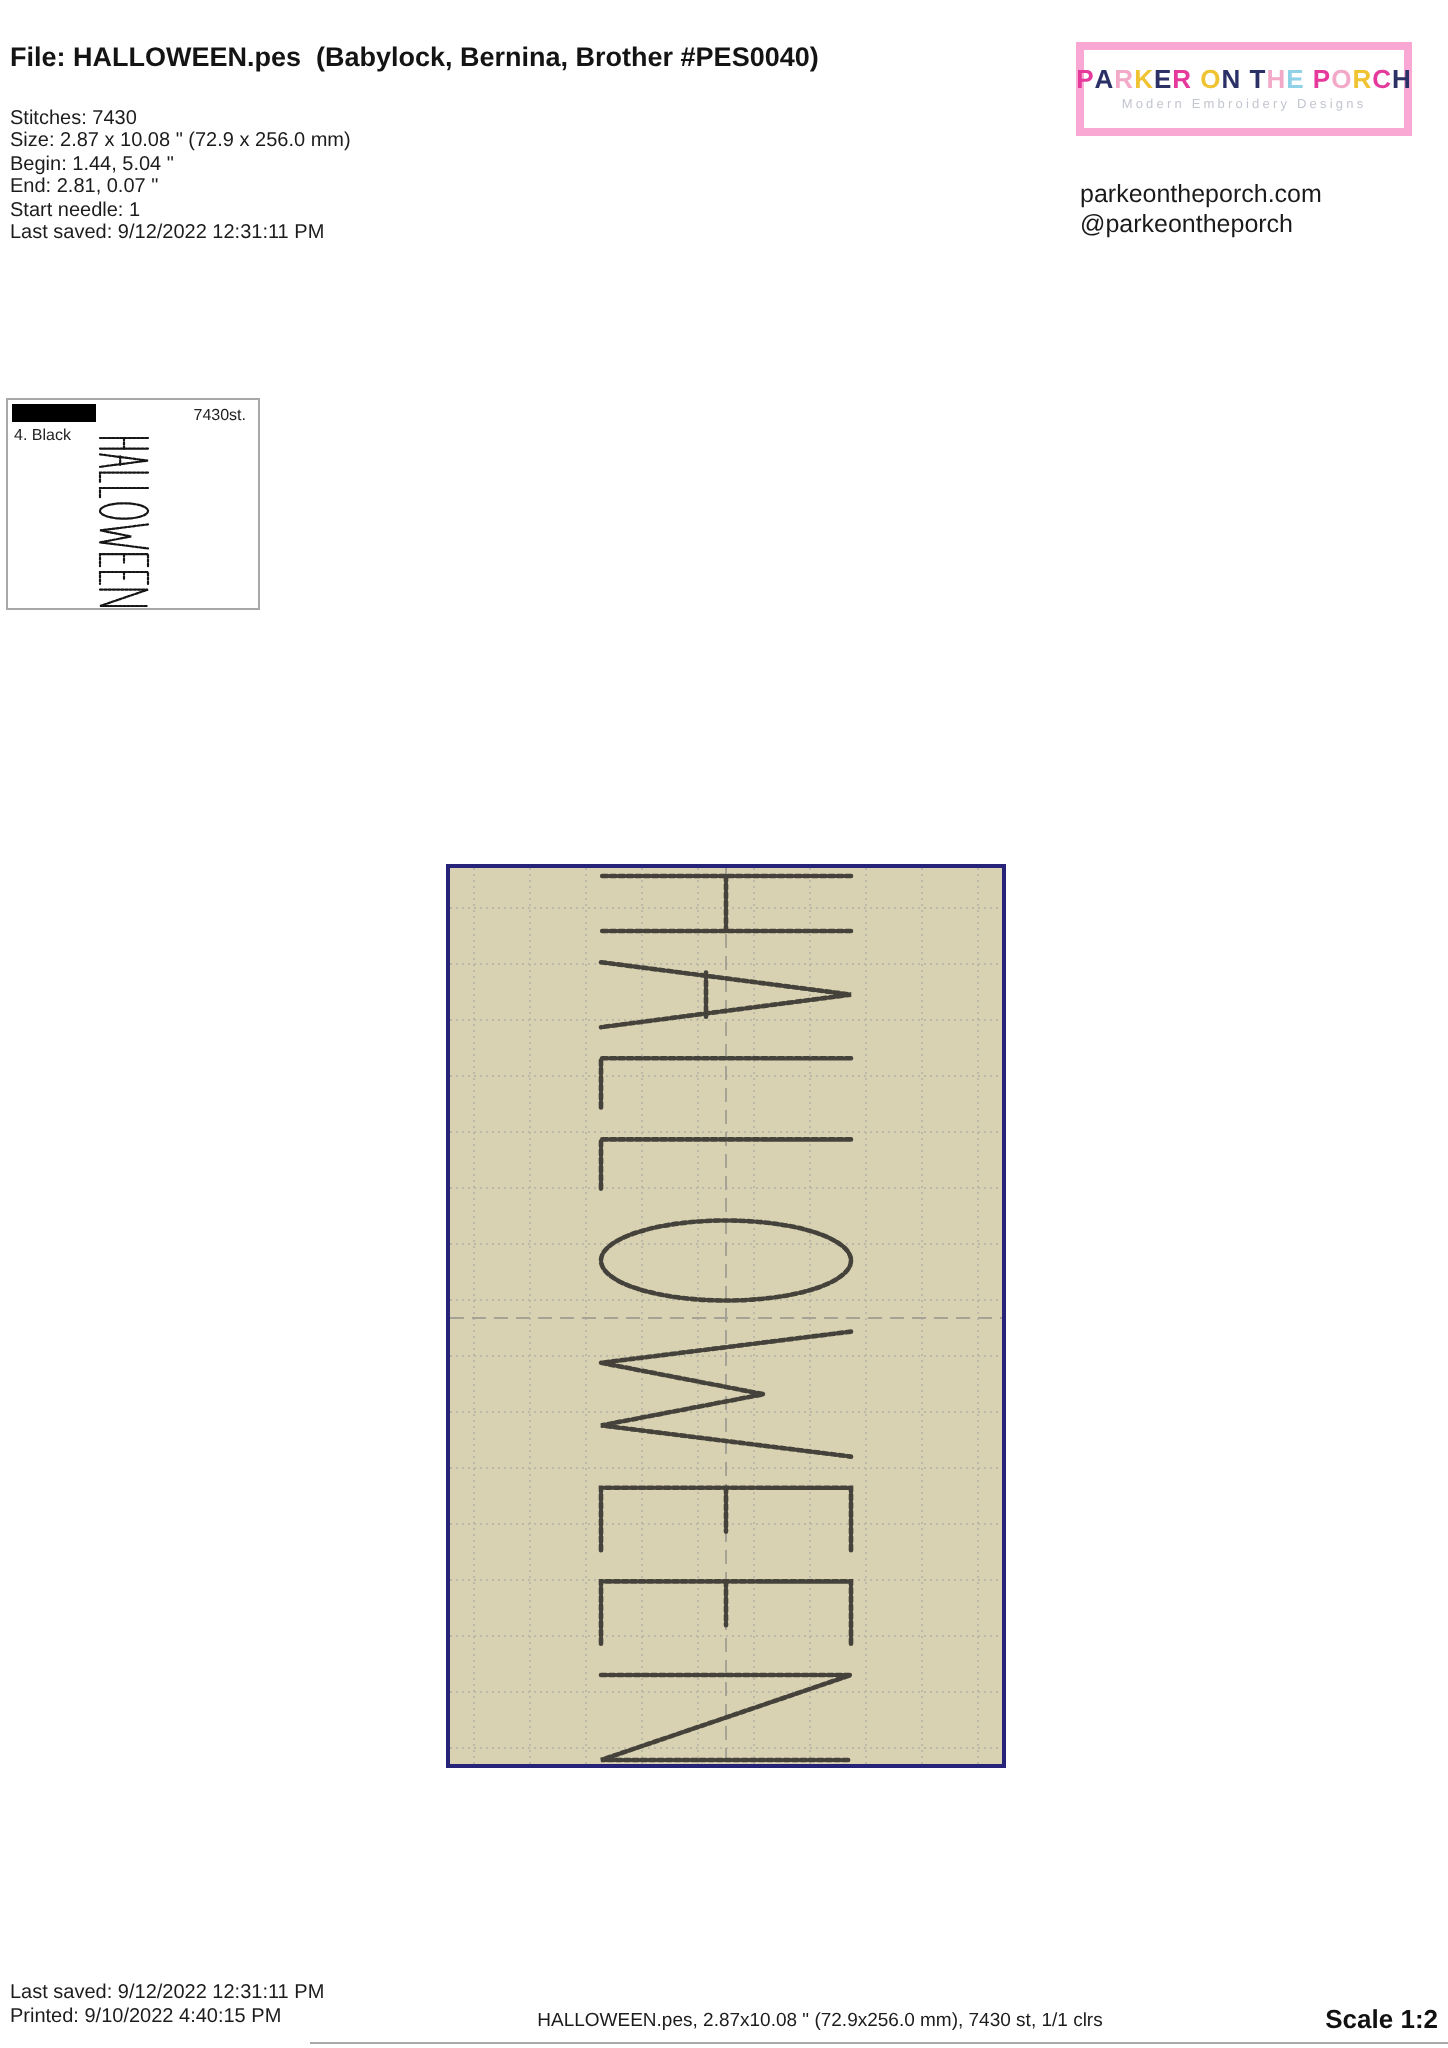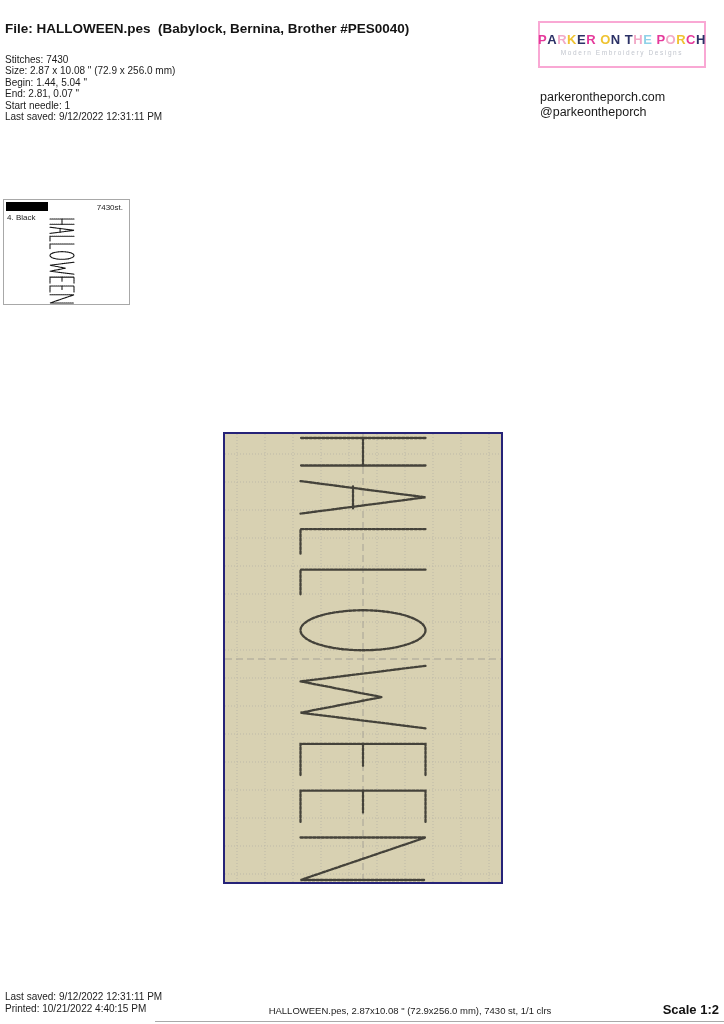--- a/index.html
+++ b/index.html
@@ -13,21 +13,21 @@
     color: #111;
     overflow: hidden;
   }
   
   .file-header { position: absolute; left: 5px; top: 21px; }
   .file-title { font-size: 13.5px; font-weight: bold; color: #141414; white-space: pre; }
   .file-details { margin-top: 18px; font-size: 10px; line-height: 11.4px; color: #1c1c1c; }
   
   .logo-box {
     position: absolute; left: 538px; top: 21px; width: 168px; height: 47px;
-    background: #fff; border: 2px solid #f9a8d4;
+    background: #fff; border: 4px solid #f9a8d4;
     display: flex; flex-direction: column; align-items: center; justify-content: center;
   }
   .logo-word { font-size: 13px; font-weight: bold; letter-spacing: 0.5px; white-space: pre; line-height: 14px; }
   .logo-word span { display: inline-block; }
   .logo-sub { margin-top: 2px; font-size: 6.5px; letter-spacing: 1.6px; color: #c2c6ce; white-space: nowrap; }
   .brand-links { position: absolute; left: 540px; top: 90px; font-size: 12.5px; line-height: 15px; color: #1a1a1a; }
   
   .thumb-box {
     position: absolute; left: 3px; top: 199px; width: 127px; height: 106px;
     background: #fff; border: 1px solid #a8a8a8;
@@ -64,21 +64,21 @@
       <div>Start needle: 1</div>
       <div>Last saved: 9/12/2022 12:31:11 PM</div>
     </div>
   </div>
 
   <div class="logo-box">
     <div class="logo-word" id="logo-word"><span style="color: rgb(229, 57, 155);">P</span><span style="color: rgb(43, 49, 102);">A</span><span style="color: rgb(242, 170, 200);">R</span><span style="color: rgb(239, 195, 50);">K</span><span style="color: rgb(43, 49, 102);">E</span><span style="color: rgb(229, 57, 155);">R</span><span> </span><span style="color: rgb(239, 195, 50);">O</span><span style="color: rgb(43, 49, 102);">N</span><span> </span><span style="color: rgb(43, 49, 102);">T</span><span style="color: rgb(242, 170, 200);">H</span><span style="color: rgb(143, 210, 232);">E</span><span> </span><span style="color: rgb(229, 57, 155);">P</span><span style="color: rgb(242, 170, 200);">O</span><span style="color: rgb(239, 195, 50);">R</span><span style="color: rgb(229, 57, 155);">C</span><span style="color: rgb(43, 49, 102);">H</span></div>
     <div class="logo-sub">Modern Embroidery Designs</div>
   </div>
   <div class="brand-links">
-    <div>parkerontheporch.com</div>
+    <div>parkeontheporch.com</div>
     <div>@parkeontheporch</div>
   </div>
 
   <div class="thumb-box">
     <div class="thumb-swatch" id="thumb-swatch" style="background: rgb(0, 0, 0);"></div>
     <div class="thumb-color-label">4. Black</div>
     <div class="thumb-st-count">7430st.</div>
     <svg id="thumb-svg" width="125" height="104" viewBox="0 0 125 104">
         <polyline points="70.0,19.0 46.0,19.0" fill="none" stroke="#151515" stroke-width="1.1" stroke-dasharray="1.3 0.8" stroke-linecap="round"></polyline>
         <polyline points="70.0,24.3 46.0,24.3" fill="none" stroke="#151515" stroke-width="1.1" stroke-dasharray="1.3 0.8" stroke-linecap="round"></polyline>
@@ -139,19 +139,19 @@
         <polyline points="200.5,341.1 200.5,309.9 75.5,309.9 75.5,341.1" fill="none" stroke="#44423a" stroke-width="2.3" stroke-dasharray="2.6 1.6" stroke-linecap="round"></polyline>
         <polyline points="138.0,309.9 138.0,331.8" fill="none" stroke="#44423a" stroke-width="2.3" stroke-dasharray="2.6 1.6" stroke-linecap="round"></polyline>
         <polyline points="200.5,387.9 200.5,356.7 75.5,356.7 75.5,387.9" fill="none" stroke="#44423a" stroke-width="2.3" stroke-dasharray="2.6 1.6" stroke-linecap="round"></polyline>
         <polyline points="138.0,356.7 138.0,378.6" fill="none" stroke="#44423a" stroke-width="2.3" stroke-dasharray="2.6 1.6" stroke-linecap="round"></polyline>
         <polyline points="75.5,403.5 200.5,403.5 75.5,446.0 200.5,446.0" fill="none" stroke="#44423a" stroke-width="2.3" stroke-dasharray="2.6 1.6" stroke-linecap="round"></polyline>
       </svg>
   </div>
 
   <div class="footer-left">
     <div>Last saved: 9/12/2022 12:31:11 PM</div>
-    <div>Printed: 10/21/2022 4:40:15 PM</div>
+    <div>Printed: 9/10/2022 4:40:15 PM</div>
   </div>
   <div class="footer-center">HALLOWEEN.pes, 2.87x10.08 " (72.9x256.0 mm), 7430 st, 1/1 clrs</div>
   <div class="footer-scale">Scale 1:2</div>
   <div class="footer-rule"></div>
 
 </div>
 
 </body></html>

